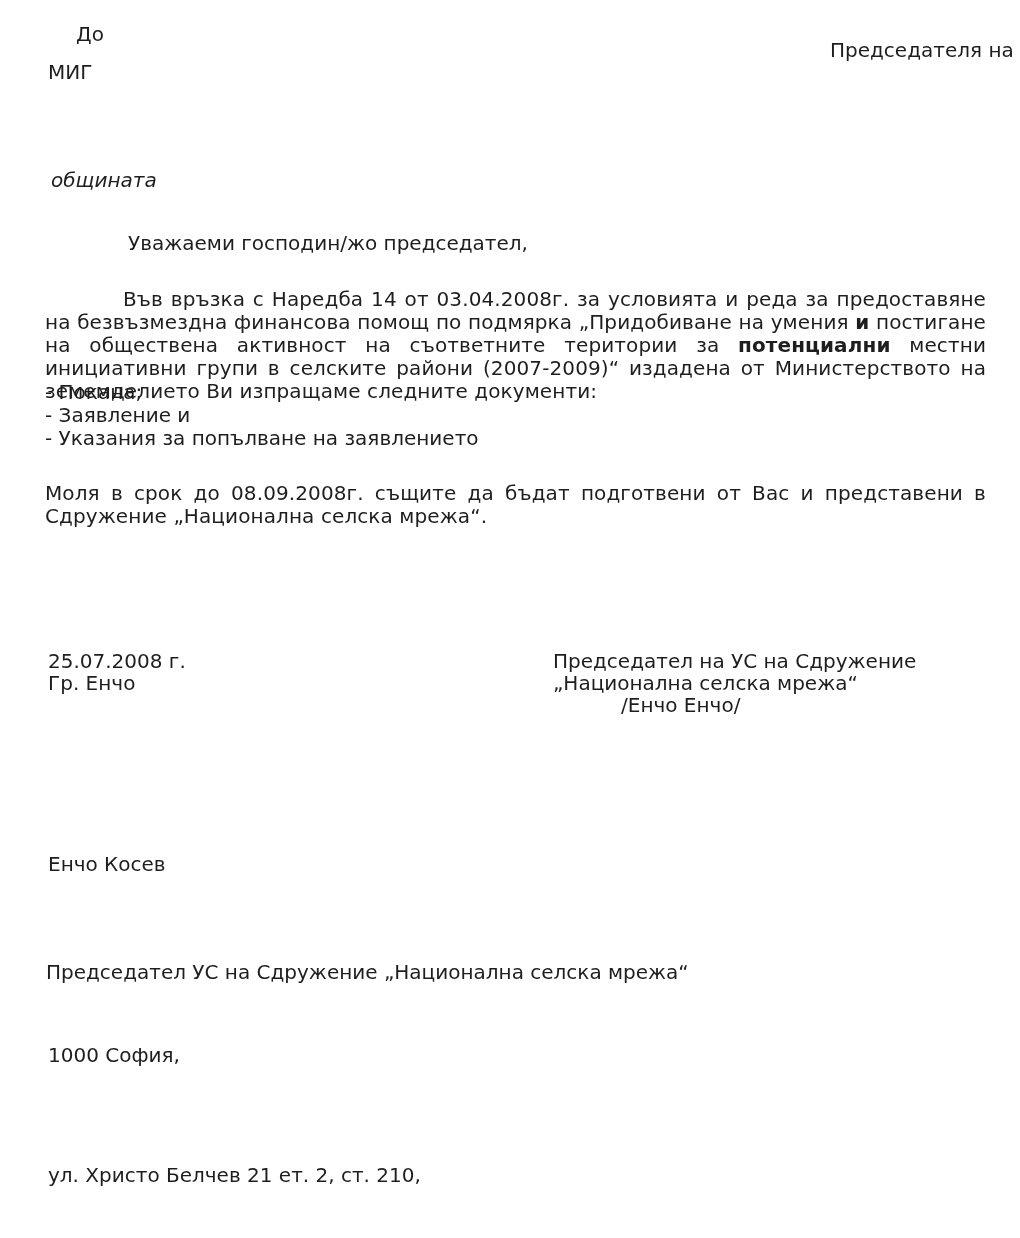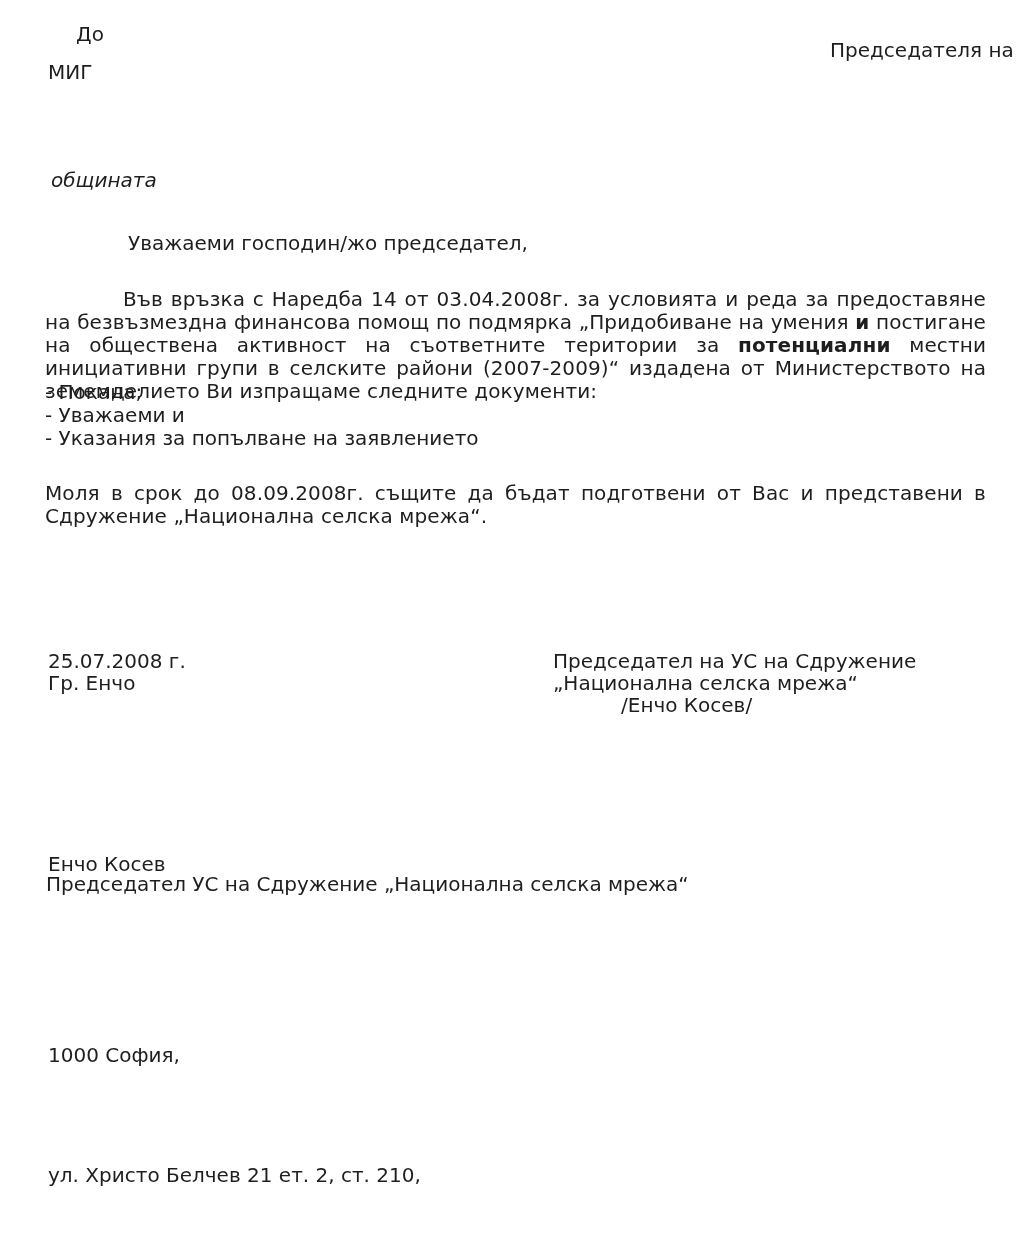--- a/index.html
+++ b/index.html
@@ -43,38 +43,38 @@
   <div class="abs" style="left:51px; top:168px;font-style:italic;">общината</div>
 
   <div class="abs" style="left:128px; top:231px;">Уважаеми господин/жо председател,</div>
 
   <div class="abs para para-indent" style="left:45px; top:288px; width:941px;">
     <span>Във връзка с Наредба 14 от 03.04.2008г. за условията и реда за предоставяне на безвъзмездна финансова помощ по подмярка „Придобиване на умения </span><span class="bold">и</span><span> постигане на обществена активност на съответните територии за </span><span class="bold">потенциални</span><span> местни инициативни групи в селските райони (2007-2009)“ издадена от Министерството на земемделието Ви изпращаме следните документи:</span>
   </div>
 
   <div class="abs list-block" style="left:45px; top:381px;">
     <div>- Покана;</div>
-    <div>- Уважаеми и</div>
+    <div>- Заявление и</div>
     <div>- Указания за попълване на заявлението</div>
   </div>
 
   <div class="abs para" style="left:45px; top:482px; width:941px;">Моля в срок до 08.09.2008г. същите да бъдат подготвени от Вас и представени в Сдружение „Национална селска мрежа“.</div>
 
   <div class="abs" style="left:48px; top:650px;">
     <div class="line">25.07.2008 г.</div>
     <div class="line">Гр. Енчо</div>
   </div>
 
   <div class="abs" style="left:553px; top:650px;">
     <div class="line">Председател на УС на Сдружение</div>
     <div class="line">„Национална селска мрежа“</div>
-    <div class="line sig-name-indent">/Енчо Косев/</div>
+    <div class="line sig-name-indent">/Енчо Енчо/</div>
   </div>
 
   <div class="abs" style="left:48px; top:808px;margin-top:44px;">Енчо Косев</div>
 
-  <div class="abs" style="left:46px; top:872px;">Председател УС на Сдружение „Национална селска мрежа“</div>
+  <div class="abs" style="left:46px; top:960px;">Председател УС на Сдружение „Национална селска мрежа“</div>
 
   <div class="abs" style="left:48px; top:1043px;">1000 София,</div>
 
   <div class="abs" style="left:48px; top:1163px;">ул. Христо Белчев 21 ет. 2, ст. 210,</div>
 
 </div>
 
 </body></html>

